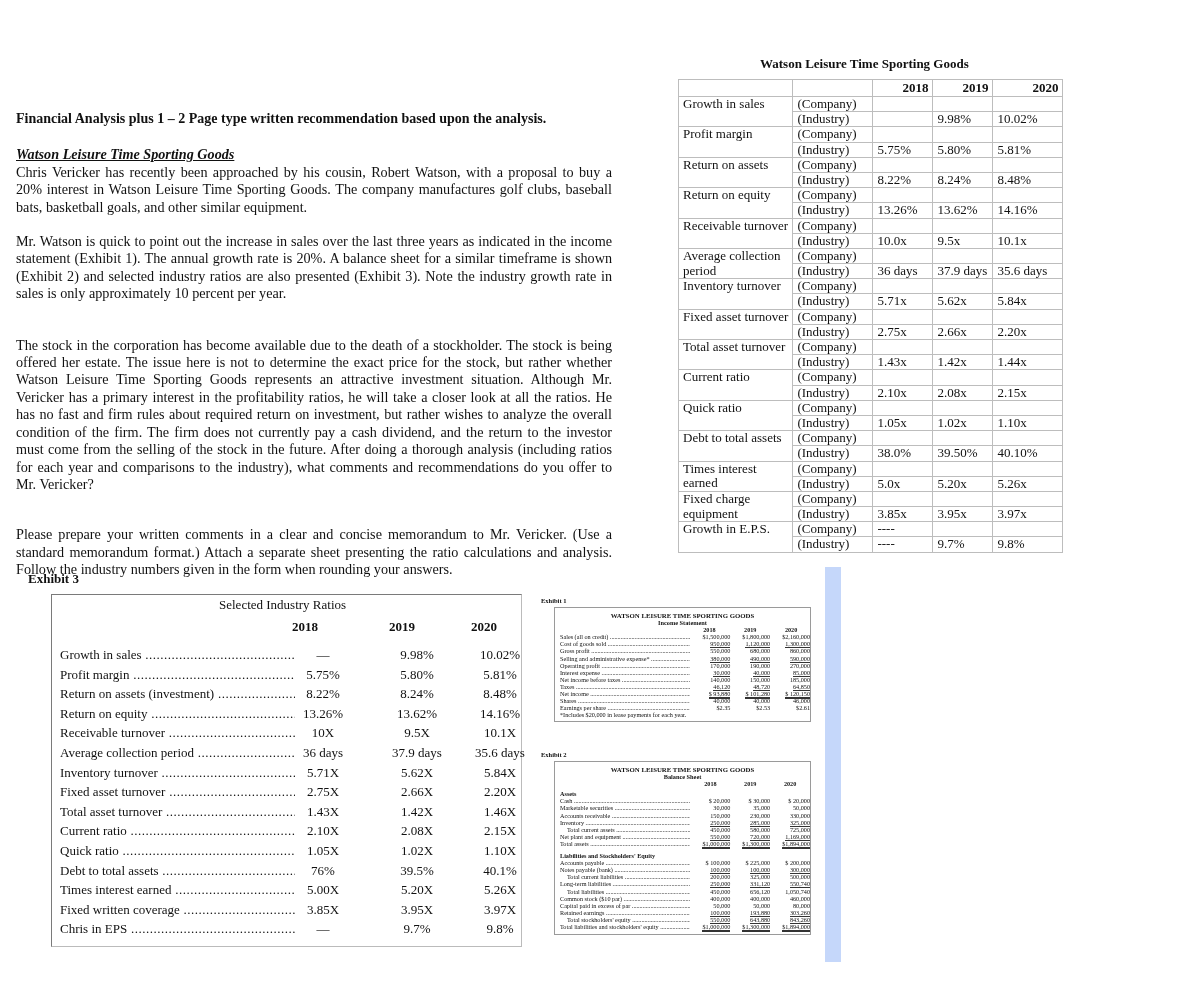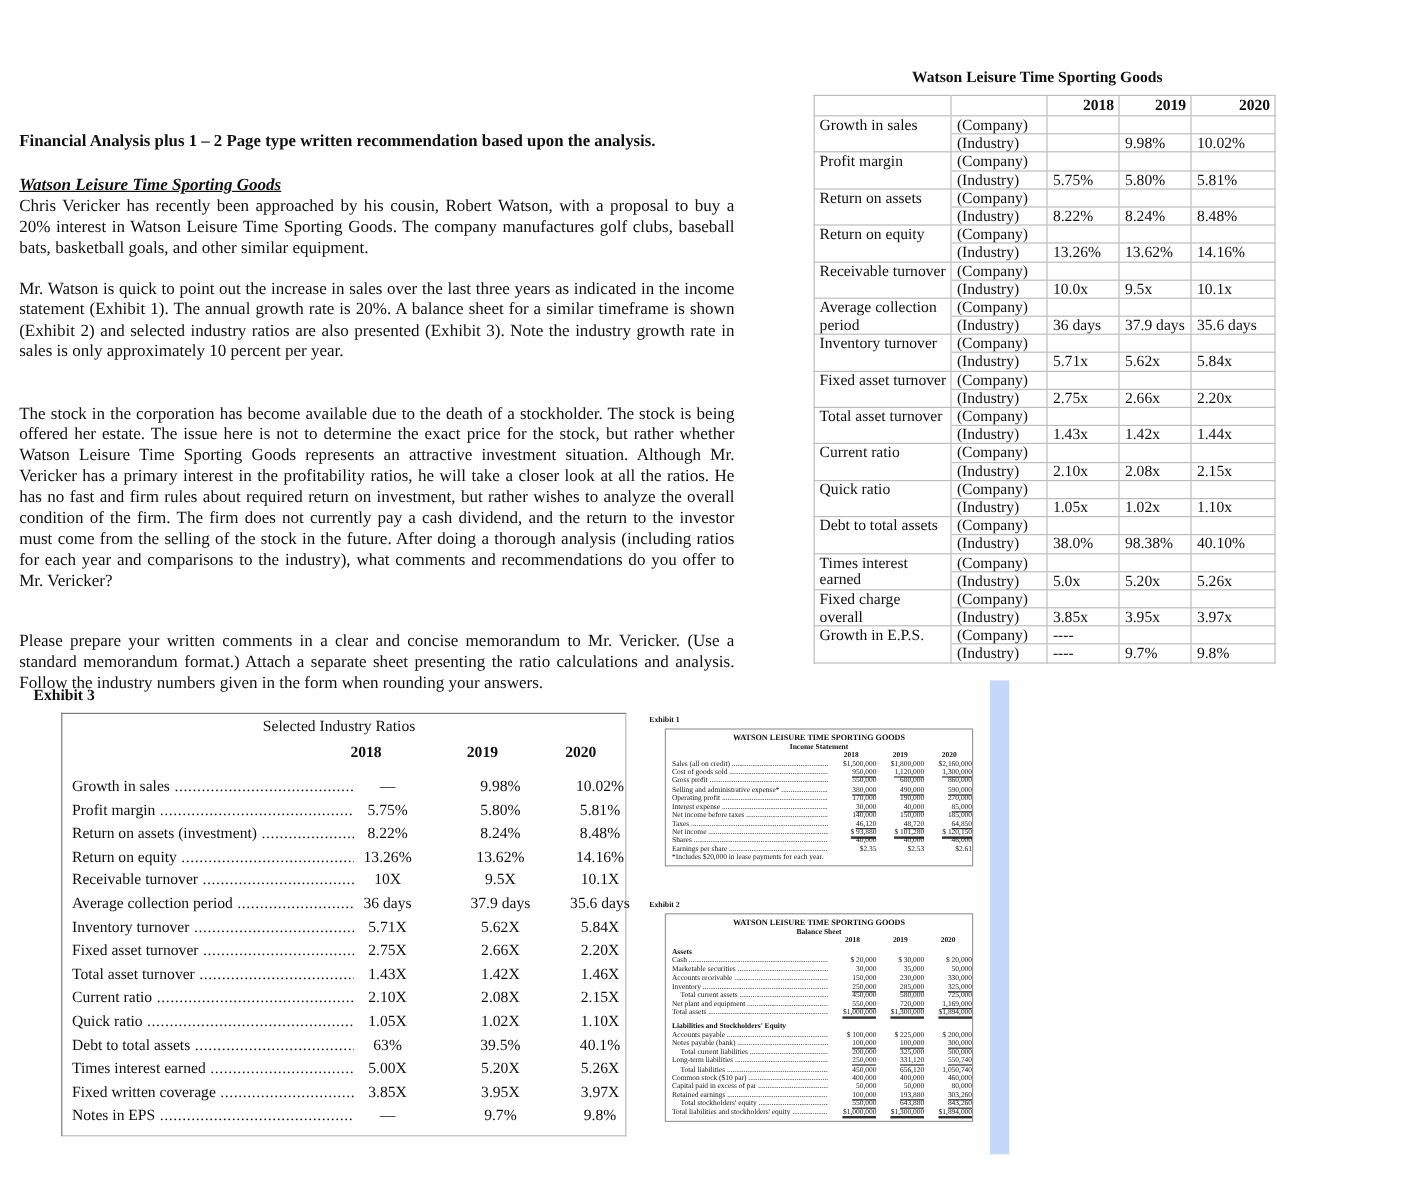--- a/index.html
+++ b/index.html
@@ -239,21 +239,21 @@
         <td class="metric">Debt to total assets</td>
         <td class="who">(Company)</td>
         <td class="v"></td>
         <td class="v"></td>
         <td class="v20"></td>
       </tr>
       <tr class="ind">
         <td class="metric"></td>
         <td class="who">(Industry)</td>
         <td class="v">38.0%</td>
-        <td class="v">98.38%</td>
+        <td class="v">39.50%</td>
         <td class="v20">40.10%</td>
       </tr>
       <tr>
         <td class="metric">Times interest</td>
         <td class="who">(Company)</td>
         <td class="v"></td>
         <td class="v"></td>
         <td class="v20"></td>
       </tr>
       <tr class="ind">
@@ -264,21 +264,21 @@
         <td class="v20">5.26x</td>
       </tr>
       <tr>
         <td class="metric">Fixed charge</td>
         <td class="who">(Company)</td>
         <td class="v"></td>
         <td class="v"></td>
         <td class="v20"></td>
       </tr>
       <tr class="ind">
-        <td class="metric">overall</td>
+        <td class="metric">equipment</td>
         <td class="who">(Industry)</td>
         <td class="v">3.85x</td>
         <td class="v">3.95x</td>
         <td class="v20">3.97x</td>
       </tr>
       <tr>
         <td class="metric">Growth in E.P.S.</td>
         <td class="who">(Company)</td>
         <td class="v">----</td>
         <td class="v"></td>
@@ -361,38 +361,38 @@
       <span class="c c3">2.15X</span>
     </div>
     <div class="row" style="top: 248px;">
       <span class="lbl">Quick ratio</span>
       <span class="c c1">1.05X</span>
       <span class="c c2">1.02X</span>
       <span class="c c3">1.10X</span>
     </div>
     <div class="row" style="top: 267.6px;">
       <span class="lbl">Debt to total assets</span>
-      <span class="c c1">63%</span>
+      <span class="c c1">76%</span>
       <span class="c c2">39.5%</span>
       <span class="c c3">40.1%</span>
     </div>
     <div class="row" style="top: 287.2px;">
       <span class="lbl">Times interest earned</span>
       <span class="c c1">5.00X</span>
       <span class="c c2">5.20X</span>
       <span class="c c3">5.26X</span>
     </div>
     <div class="row" style="top: 306.8px;">
       <span class="lbl">Fixed written coverage</span>
       <span class="c c1">3.85X</span>
       <span class="c c2">3.95X</span>
       <span class="c c3">3.97X</span>
     </div>
     <div class="row" style="top: 326.4px;">
-      <span class="lbl">Notes in EPS</span>
+      <span class="lbl">Chris in EPS</span>
       <span class="c c1">—</span>
       <span class="c c2">9.7%</span>
       <span class="c c3">9.8%</span>
     </div>
   </div>
 
 <div class="ex-small-label" style="top:597px;">Exhibit 1</div>
 <div class="exbox" id="ex1" style="top:607px;">
   <div class="h1">WATSON LEISURE TIME SPORTING GOODS</div>
   <div class="h2">Income Statement</div>

